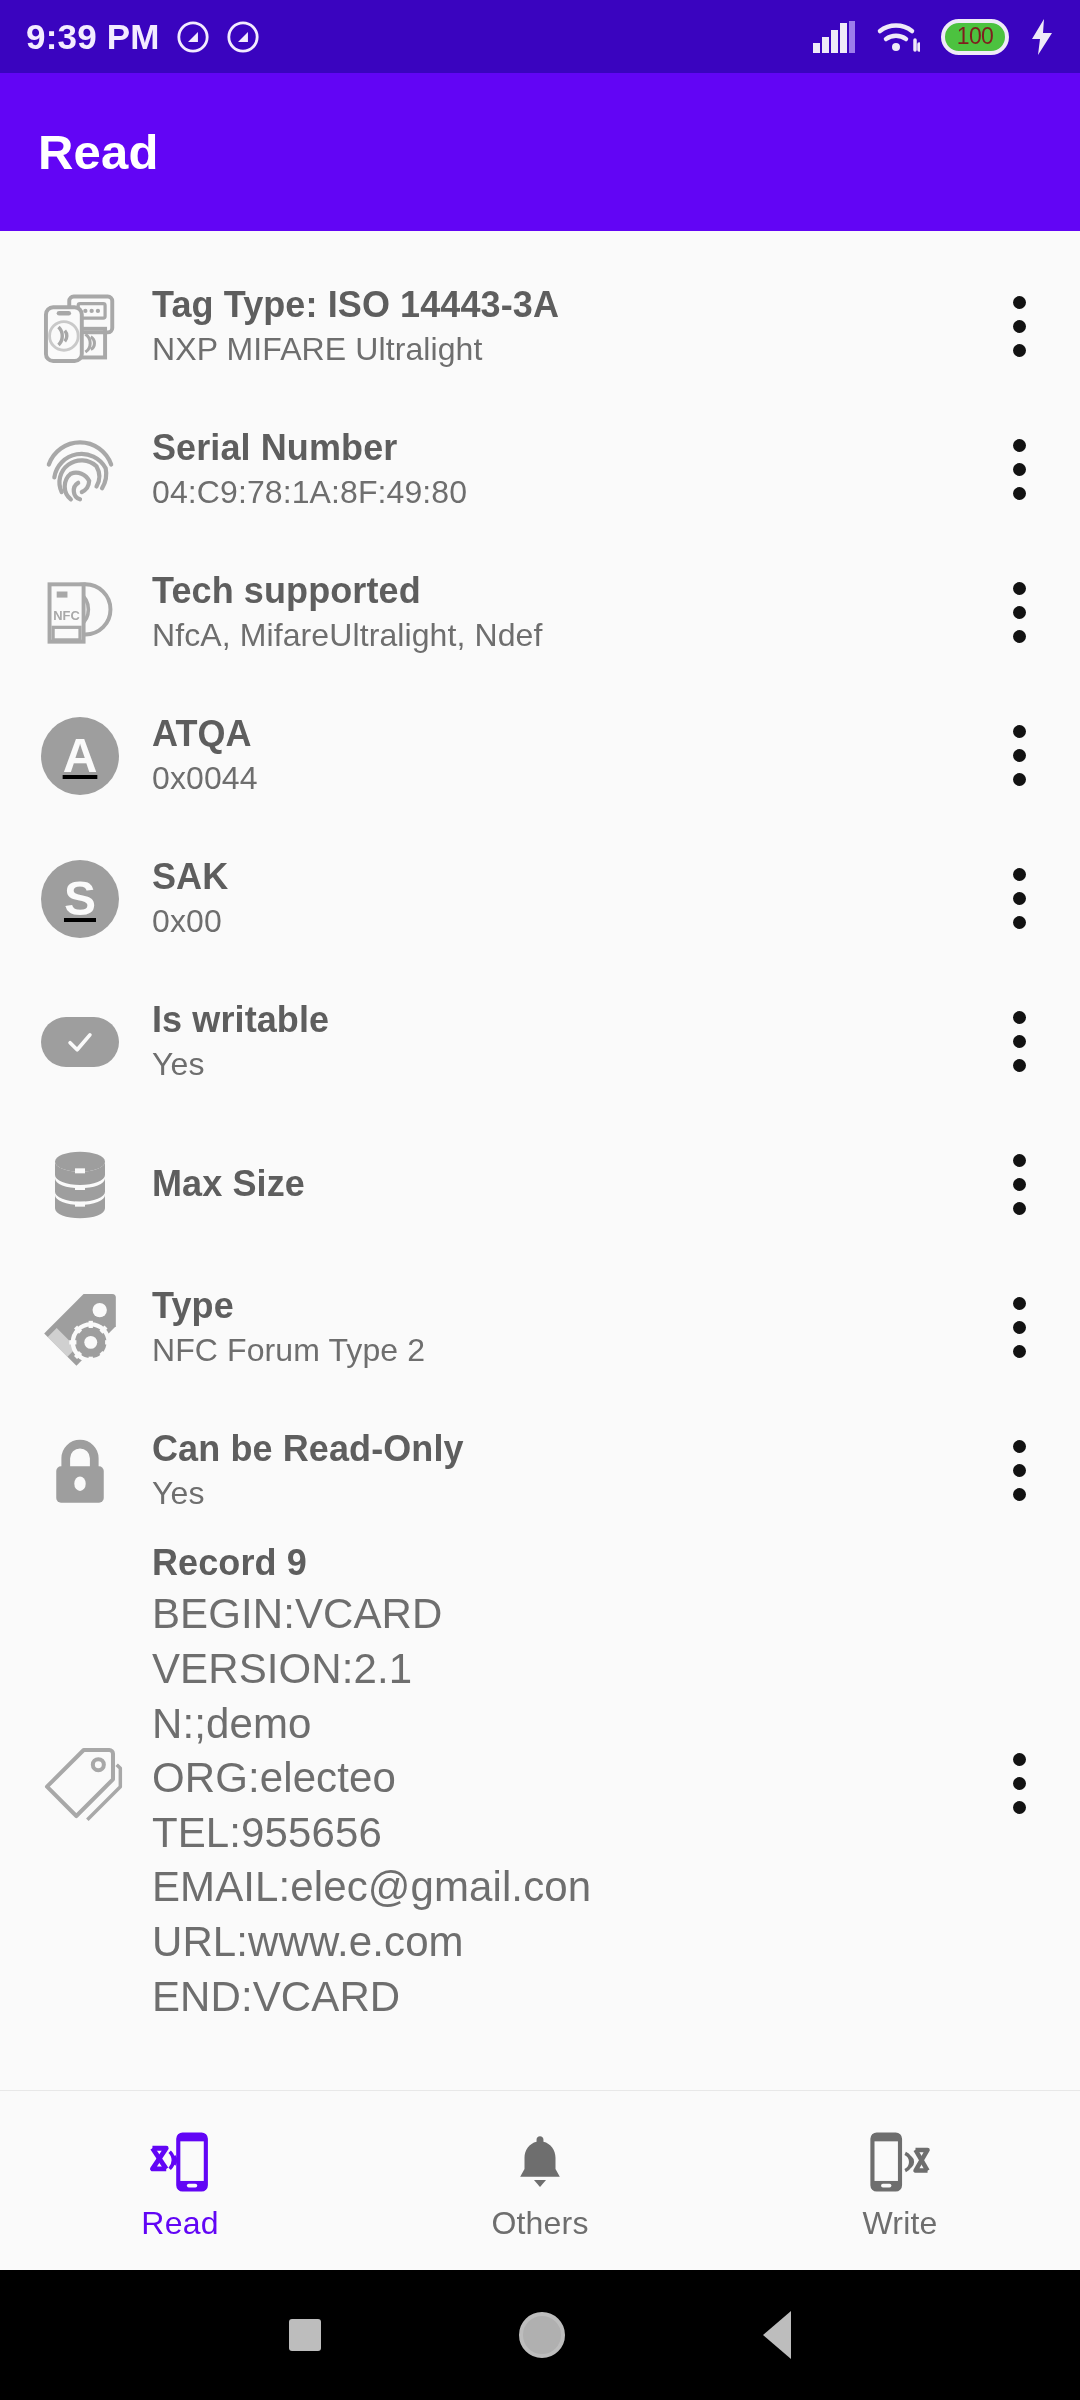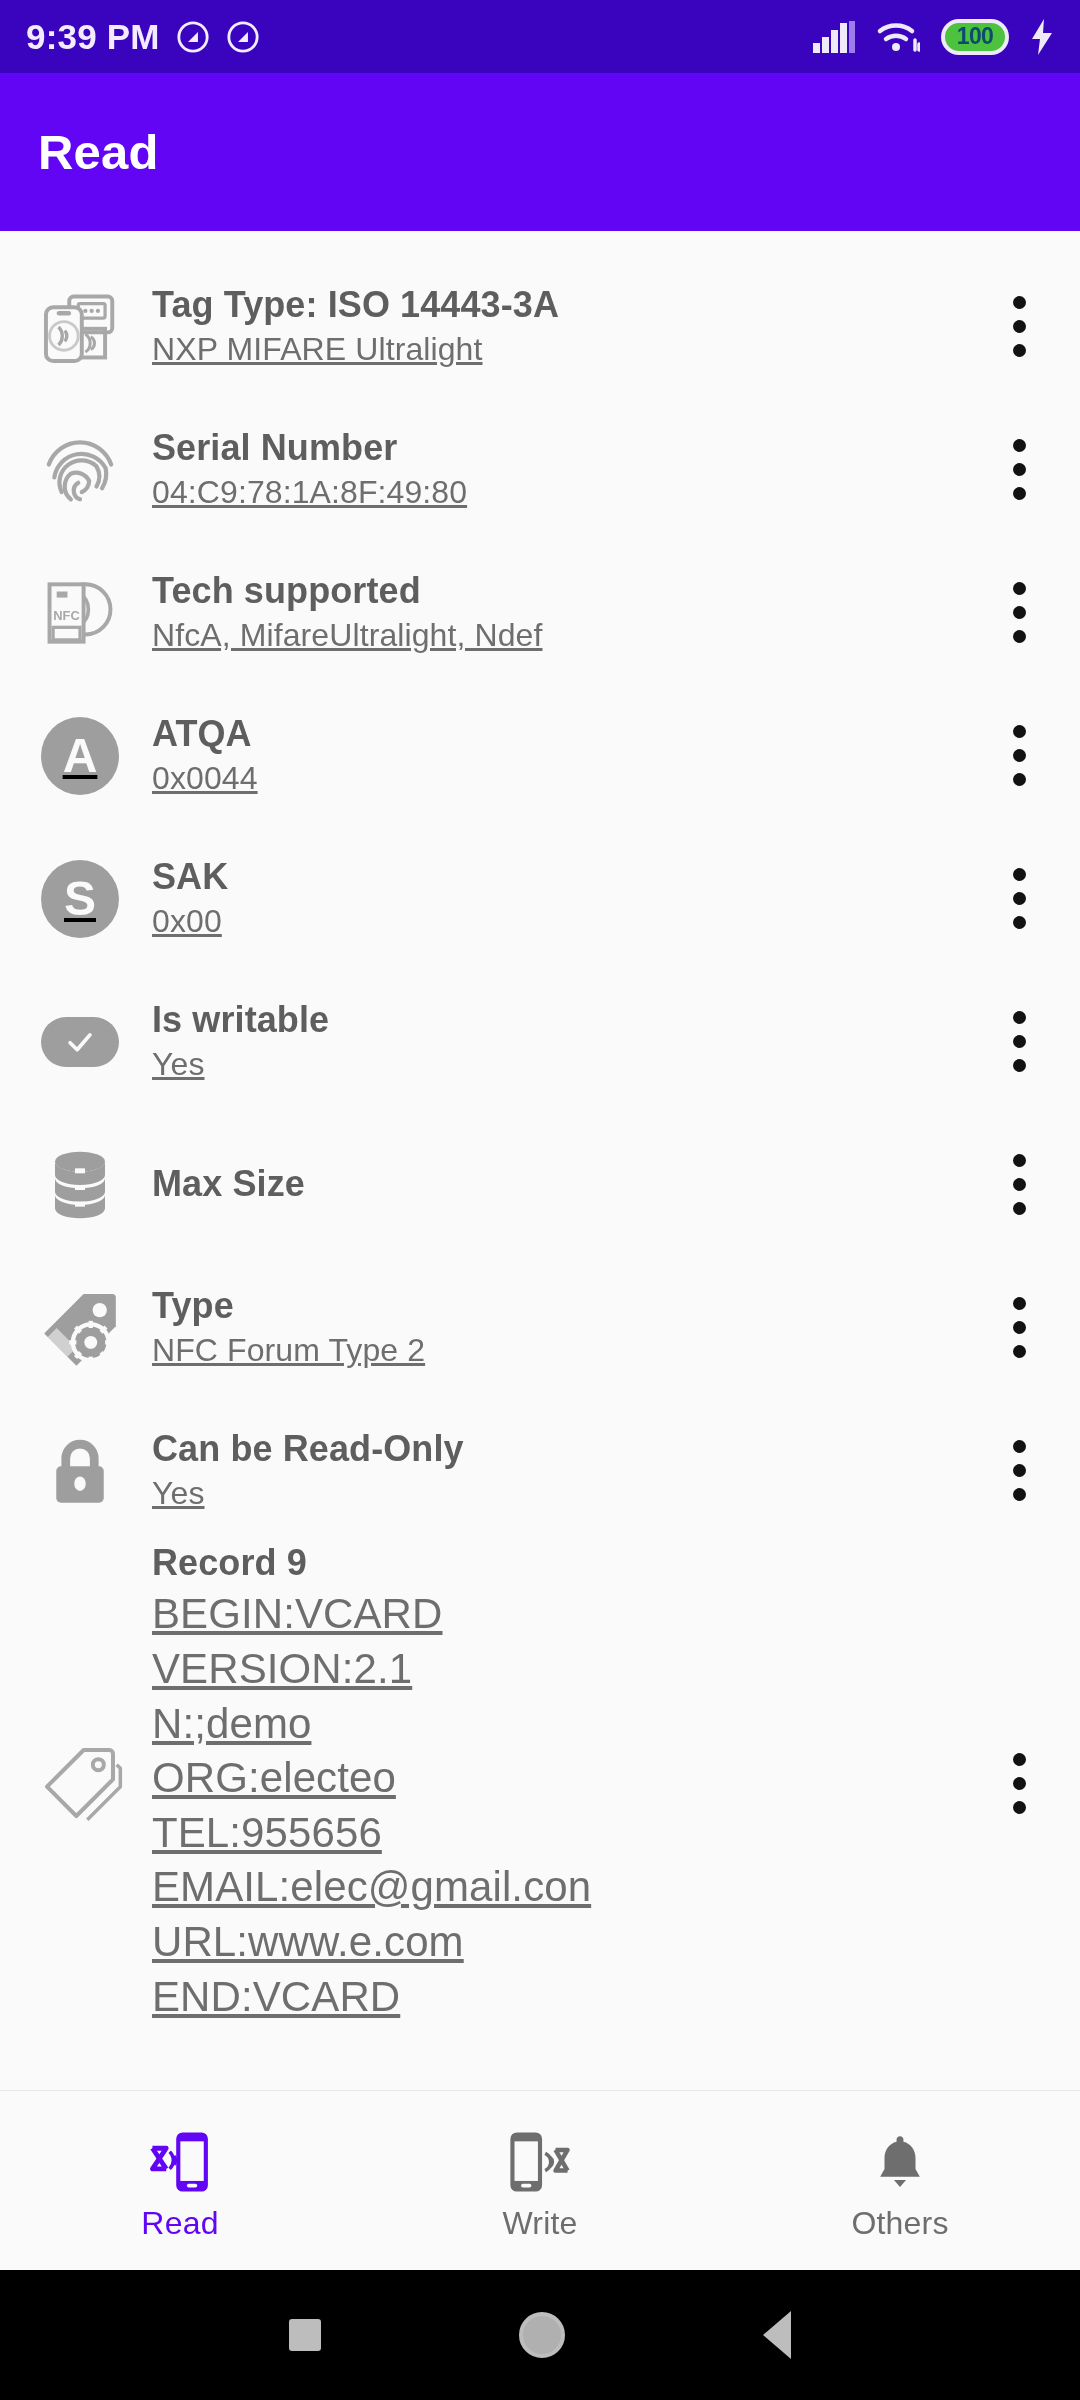--- a/index.html
+++ b/index.html
@@ -19,21 +19,21 @@
   .status-left{ display:flex; align-items:center; gap:16px; }
   .status-time{ color:#F3EBFF; font-size:35px; font-weight:bold; letter-spacing:0.2px; }
   .status-right{ margin-left:auto; display:flex; align-items:center; gap:21px; }
   .dnd-icon{ width:34px; height:34px; display:block; }
   .signal{ display:block; }
   .wifi{ display:block; }
   .battery{
     width:68px; height:36px; border:4px solid #EFEAF8; border-radius:19px;
     background:#4CC23F; display:flex; align-items:center; justify-content:center;
   }
-  .battery span{ color:#0c4a6e; font-size:23px; font-weight:bold; letter-spacing:-0.6px; }
+  .battery span{ color:#7f1d1d; font-size:23px; font-weight:normal; letter-spacing:-0.6px; }
   .bolt{ display:block; }
 
   
   .app-bar{
     height:158px; background:#6205F5; display:flex; align-items:center;
     padding:0 38px;
   }
   .app-bar h1{ color:#FFFFFF; font-size:49px; font-weight:bold; letter-spacing:0.2px; }
 
   
@@ -50,21 +50,20 @@
     display:flex; align-items:center; justify-content:center;text-decoration:underline;
   }
   .row-body{ flex:1; padding-left:22px; padding-right:10px; }
   .row-title{
     font-size:36px; font-weight:bold; color:#5E5E5E; line-height:1.18;
     letter-spacing:0.1px;
   }
   .row-sub{
     font-size:32px; color:#6E6E6E; line-height:1.22; margin-top:3px;
     letter-spacing:0.1px;
-    text-decoration:underline;
   }
   .row-sub.multiline{ white-space:pre-line; line-height:1.30; font-size:42px; }
   .kebab{
     width:58px; min-width:58px; height:88px;
     display:flex; flex-direction:column; align-items:center; justify-content:center;
     gap:11px; cursor:pointer;
   }
   .kebab i{ width:13px; height:13px; border-radius:50%; background:#121212; display:block; }
 
   
@@ -396,44 +395,44 @@
           <path d="M4 10 L12 22" stroke="#6205F5" stroke-width="2.8"></path>
           <path d="M14 12 A7 7 0 0 1 14 22" fill="none" stroke="#6205F5" stroke-width="2"></path>
           <path d="M16.5 14.5 A4 4 0 0 1 16.5 19.5" fill="none" stroke="#6205F5" stroke-width="2"></path>
         </svg>
       </div>
       <span class="nav-label">Read</span>
     </div>
 
     <div class="nav-item">
       <div class="nav-ico">
+        <svg width="62" height="62" viewBox="0 0 36 36">
+          <path d="M18 3 C16.8 3 16 3.9 16 5 v1.2 C11.8 7.2 9 11 9 15.5 V22 L6.5 26.5 h23 L27 22 v-6.5 C27 11 24.2 7.2 20 6.2 V5 C20 3.9 19.2 3 18 3 Z" fill="#6E6E6E"></path>
+          <path d="M14.5 28.5 h7 L18 32.5 Z" fill="#6E6E6E"></path>
+        </svg>
+      </div>
+      <span class="nav-label">Others</span>
+    </div>
+
+    <div class="nav-item">
+      <div class="nav-ico">
         <svg width="70" height="62" viewBox="0 0 40 36">
           <rect x="4" y="2" width="16" height="32" rx="2.5" fill="none" stroke="#6E6E6E" stroke-width="2.4"></rect>
           <rect x="4" y="2" width="16" height="4" fill="#6E6E6E"></rect>
           <rect x="4" y="29" width="16" height="5" fill="#6E6E6E"></rect>
           <rect x="9" y="30.6" width="6" height="2.2" rx="1.1" fill="#FAFAFA"></rect>
           <path d="M23 13 A5.5 5.5 0 0 1 23 23" fill="none" stroke="#6E6E6E" stroke-width="2"></path>
           <path d="M26 15.5 A3.2 3.2 0 0 1 26 20.5" fill="none" stroke="#6E6E6E" stroke-width="2"></path>
           <path d="M29 11 L36 11 L29 23 L36 23" fill="none" stroke="#6E6E6E" stroke-width="2.6" stroke-linejoin="round"></path>
           <path d="M29 11 L36 23" stroke="#6E6E6E" stroke-width="2.6"></path>
         </svg>
       </div>
       <span class="nav-label">Write</span>
     </div>
 
-    <div class="nav-item">
-      <div class="nav-ico">
-        <svg width="62" height="62" viewBox="0 0 36 36">
-          <path d="M18 3 C16.8 3 16 3.9 16 5 v1.2 C11.8 7.2 9 11 9 15.5 V22 L6.5 26.5 h23 L27 22 v-6.5 C27 11 24.2 7.2 20 6.2 V5 C20 3.9 19.2 3 18 3 Z" fill="#6E6E6E"></path>
-          <path d="M14.5 28.5 h7 L18 32.5 Z" fill="#6E6E6E"></path>
-        </svg>
-      </div>
-      <span class="nav-label">Others</span>
-    </div>
-
   </div>
 
   <div class="android-nav">
     <div class="nav-recent"></div>
     <div class="nav-home"></div>
     <div class="nav-back"></div>
   </div>
 
 </div>
 

